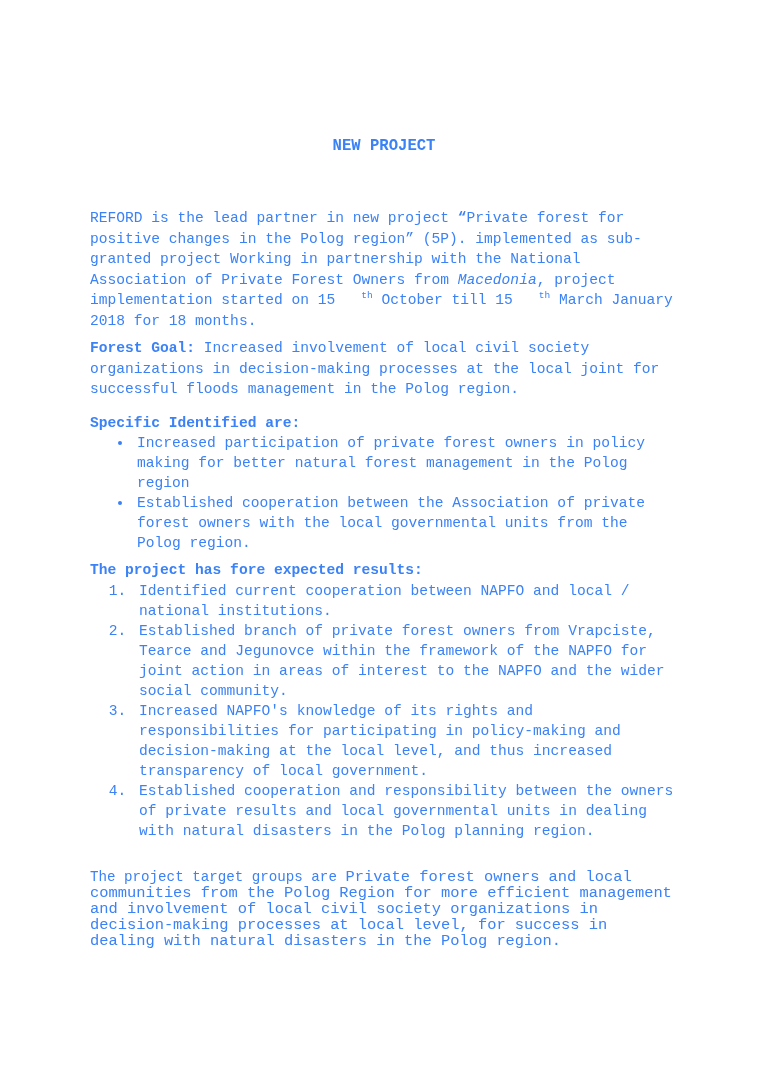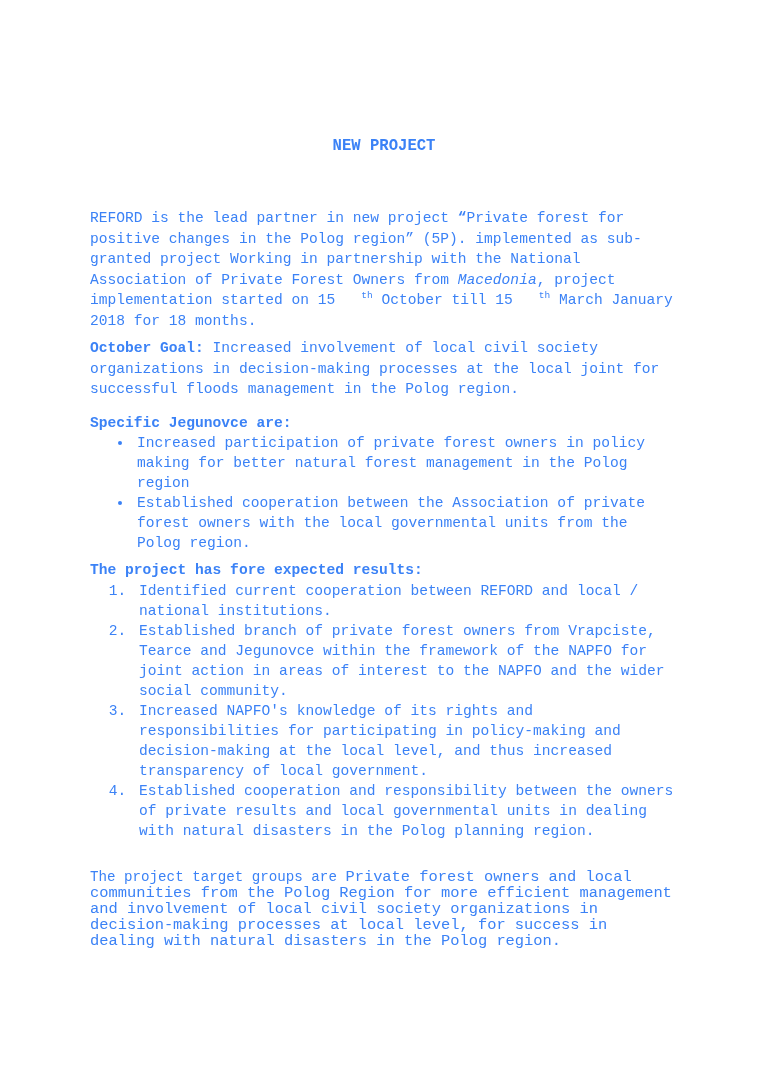--- a/index.html
+++ b/index.html
@@ -84,31 +84,31 @@
 <body>
 
 <div class="page">
   <div class="content">
 
     <h1 class="doc-title">NEW PROJECT</h1>
 
 
     <p class="intro"><span>REFORD is the lead partner in new project </span><span class="b">“</span><span>Private forest for positive changes in the Polog region” (5P). implemented as sub-granted project Working in partnership with the National Association of Private Forest Owners from </span><span class="i">Macedonia</span><span>, project implementation started on 15</span><sup>th</sup><span> October till 15</span><sup>th</sup><span> March January 2018 for 18 months.</span></p>
 
-    <p class="goal"><span class="b">October Goal:</span><span> Increased involvement of local civil society organizations in decision-making processes at the local joint for successful floods management in the Polog region.</span></p>
+    <p class="goal"><span class="b">Forest Goal:</span><span> Increased involvement of local civil society organizations in decision-making processes at the local joint for successful floods management in the Polog region.</span></p>
 
-    <p class="section-heading">Specific Jegunovce are:</p>
+    <p class="section-heading">Specific Identified are:</p>
     <ul class="objectives">
       <li>Increased participation of private forest owners in policy making for better natural forest management in the Polog region</li>
       <li>Established cooperation between the Association of private forest owners with the local governmental units from the Polog region.</li>
     </ul>
 
     <p class="section-heading results-heading">The project has fore expected results:</p>
     <ol class="results">
-      <li>Identified current cooperation between REFORD and local / national institutions.</li>
+      <li>Identified current cooperation between NAPFO and local / national institutions.</li>
       <li>Established branch of private forest owners from Vrapciste, Tearce and Jegunovce within the framework of the NAPFO for joint action in areas of interest to the NAPFO and the wider social community.</li>
       <li>Increased NAPFO's knowledge of its rights and responsibilities for participating in policy-making and decision-making at the local level, and thus increased transparency of local government.</li>
       <li>Established cooperation and responsibility between the owners of private results and local governmental units in dealing with natural disasters in the Polog planning region.</li>
     </ol>
 
     <p class="target"><span class="target-lead">The project target groups are </span><span class="target-rest">Private forest owners and local communities from the Polog Region for more efficient management and involvement of local civil society organizations in decision-making processes at local level, for success in dealing with natural disasters in the Polog region.</span></p>
 
   </div>
 </div>
 

